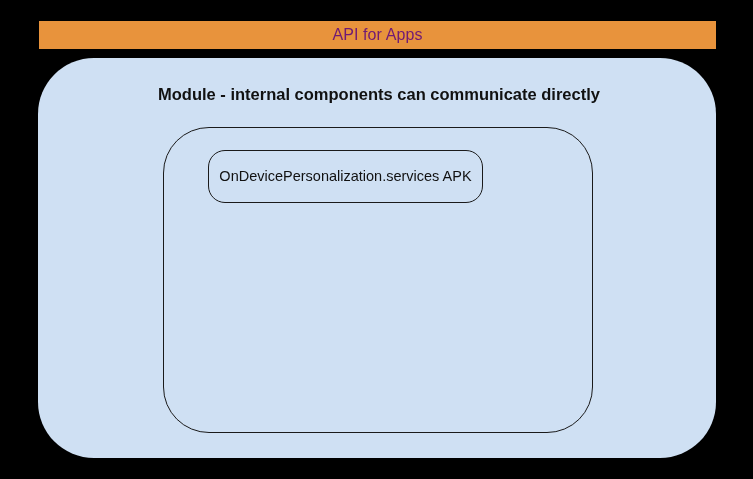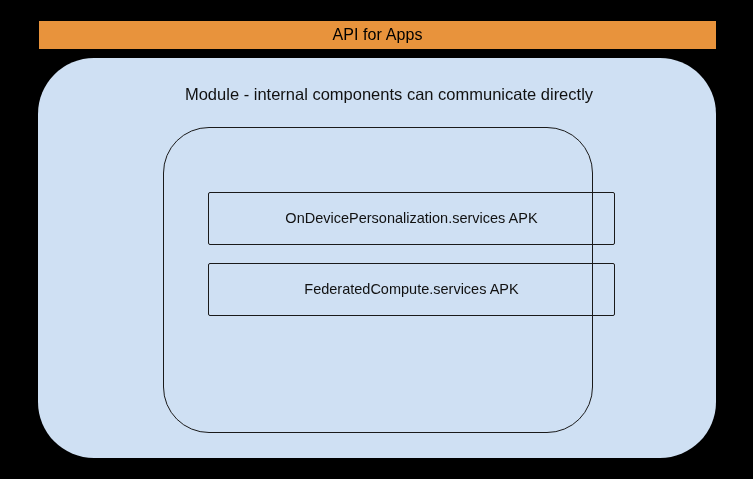--- a/index.html
+++ b/index.html
@@ -30,73 +30,73 @@
     top: 21px;
     width: 677px;
     height: 28px;
     background: #e8933c;
     display: flex;
     align-items: center;
     justify-content: center;
   }
   #api-banner-label {
     font-size: 16px;
-    color: #000000;
+    color: #701a75;
     letter-spacing: 0.1px;
     line-height: 1;
   }
 
   
   #module-container {
     position: absolute;
     left: 38px;
     top: 58px;
     width: 678px;
     height: 400px;
     background: #cfe0f3;
     border-radius: 56px;
   }
 
   #module-caption {
     position: absolute;
-    left: 12px;
+    left: 2px;
     top: 28px;
     width: 100%;
     text-align: center;
     font-size: 16.5px;
     color: #111111;
     line-height: 1;
+    font-weight: bold;
   }
 
   
   #internal-group {
     position: absolute;
     left: 125px;
     top: 69px;
     width: 430px;
     height: 306px;
     border: 1.4px solid #1a1a1a;
     border-radius: 46px;
     box-sizing: border-box;
   }
 
   
   .component-box {
     position: absolute;
     left: 170px;
-    width: 407px;
+    width: 275px;
     height: 53px;
     border: 1.4px solid #1a1a1a;
-    border-radius: 2px;
+    border-radius: 17px;
     box-sizing: border-box;
     display: flex;
     align-items: center;
     justify-content: center;
     background: transparent;
-    margin-top: 42px;
   }
   .component-box-label {
     font-size: 14.5px;
     color: #111111;
     line-height: 1;
     white-space: nowrap;
   }
 
   #component-box-0 { top: 92px; }
   #component-box-1 { top: 163px; }
@@ -115,20 +115,17 @@
   <div id="module-container">
 
     <div id="module-caption">Module - internal components can communicate directly</div>
 
     <div id="internal-group"></div>
 
     <div class="component-box" id="component-box-0">
       <span class="component-box-label">OnDevicePersonalization.services APK</span>
     </div>
 
-    <div class="component-box" id="component-box-1">
-      <span class="component-box-label">FederatedCompute.services APK</span>
-    </div>
 
 
 
   </div>
 </div>
 
 </body></html>

